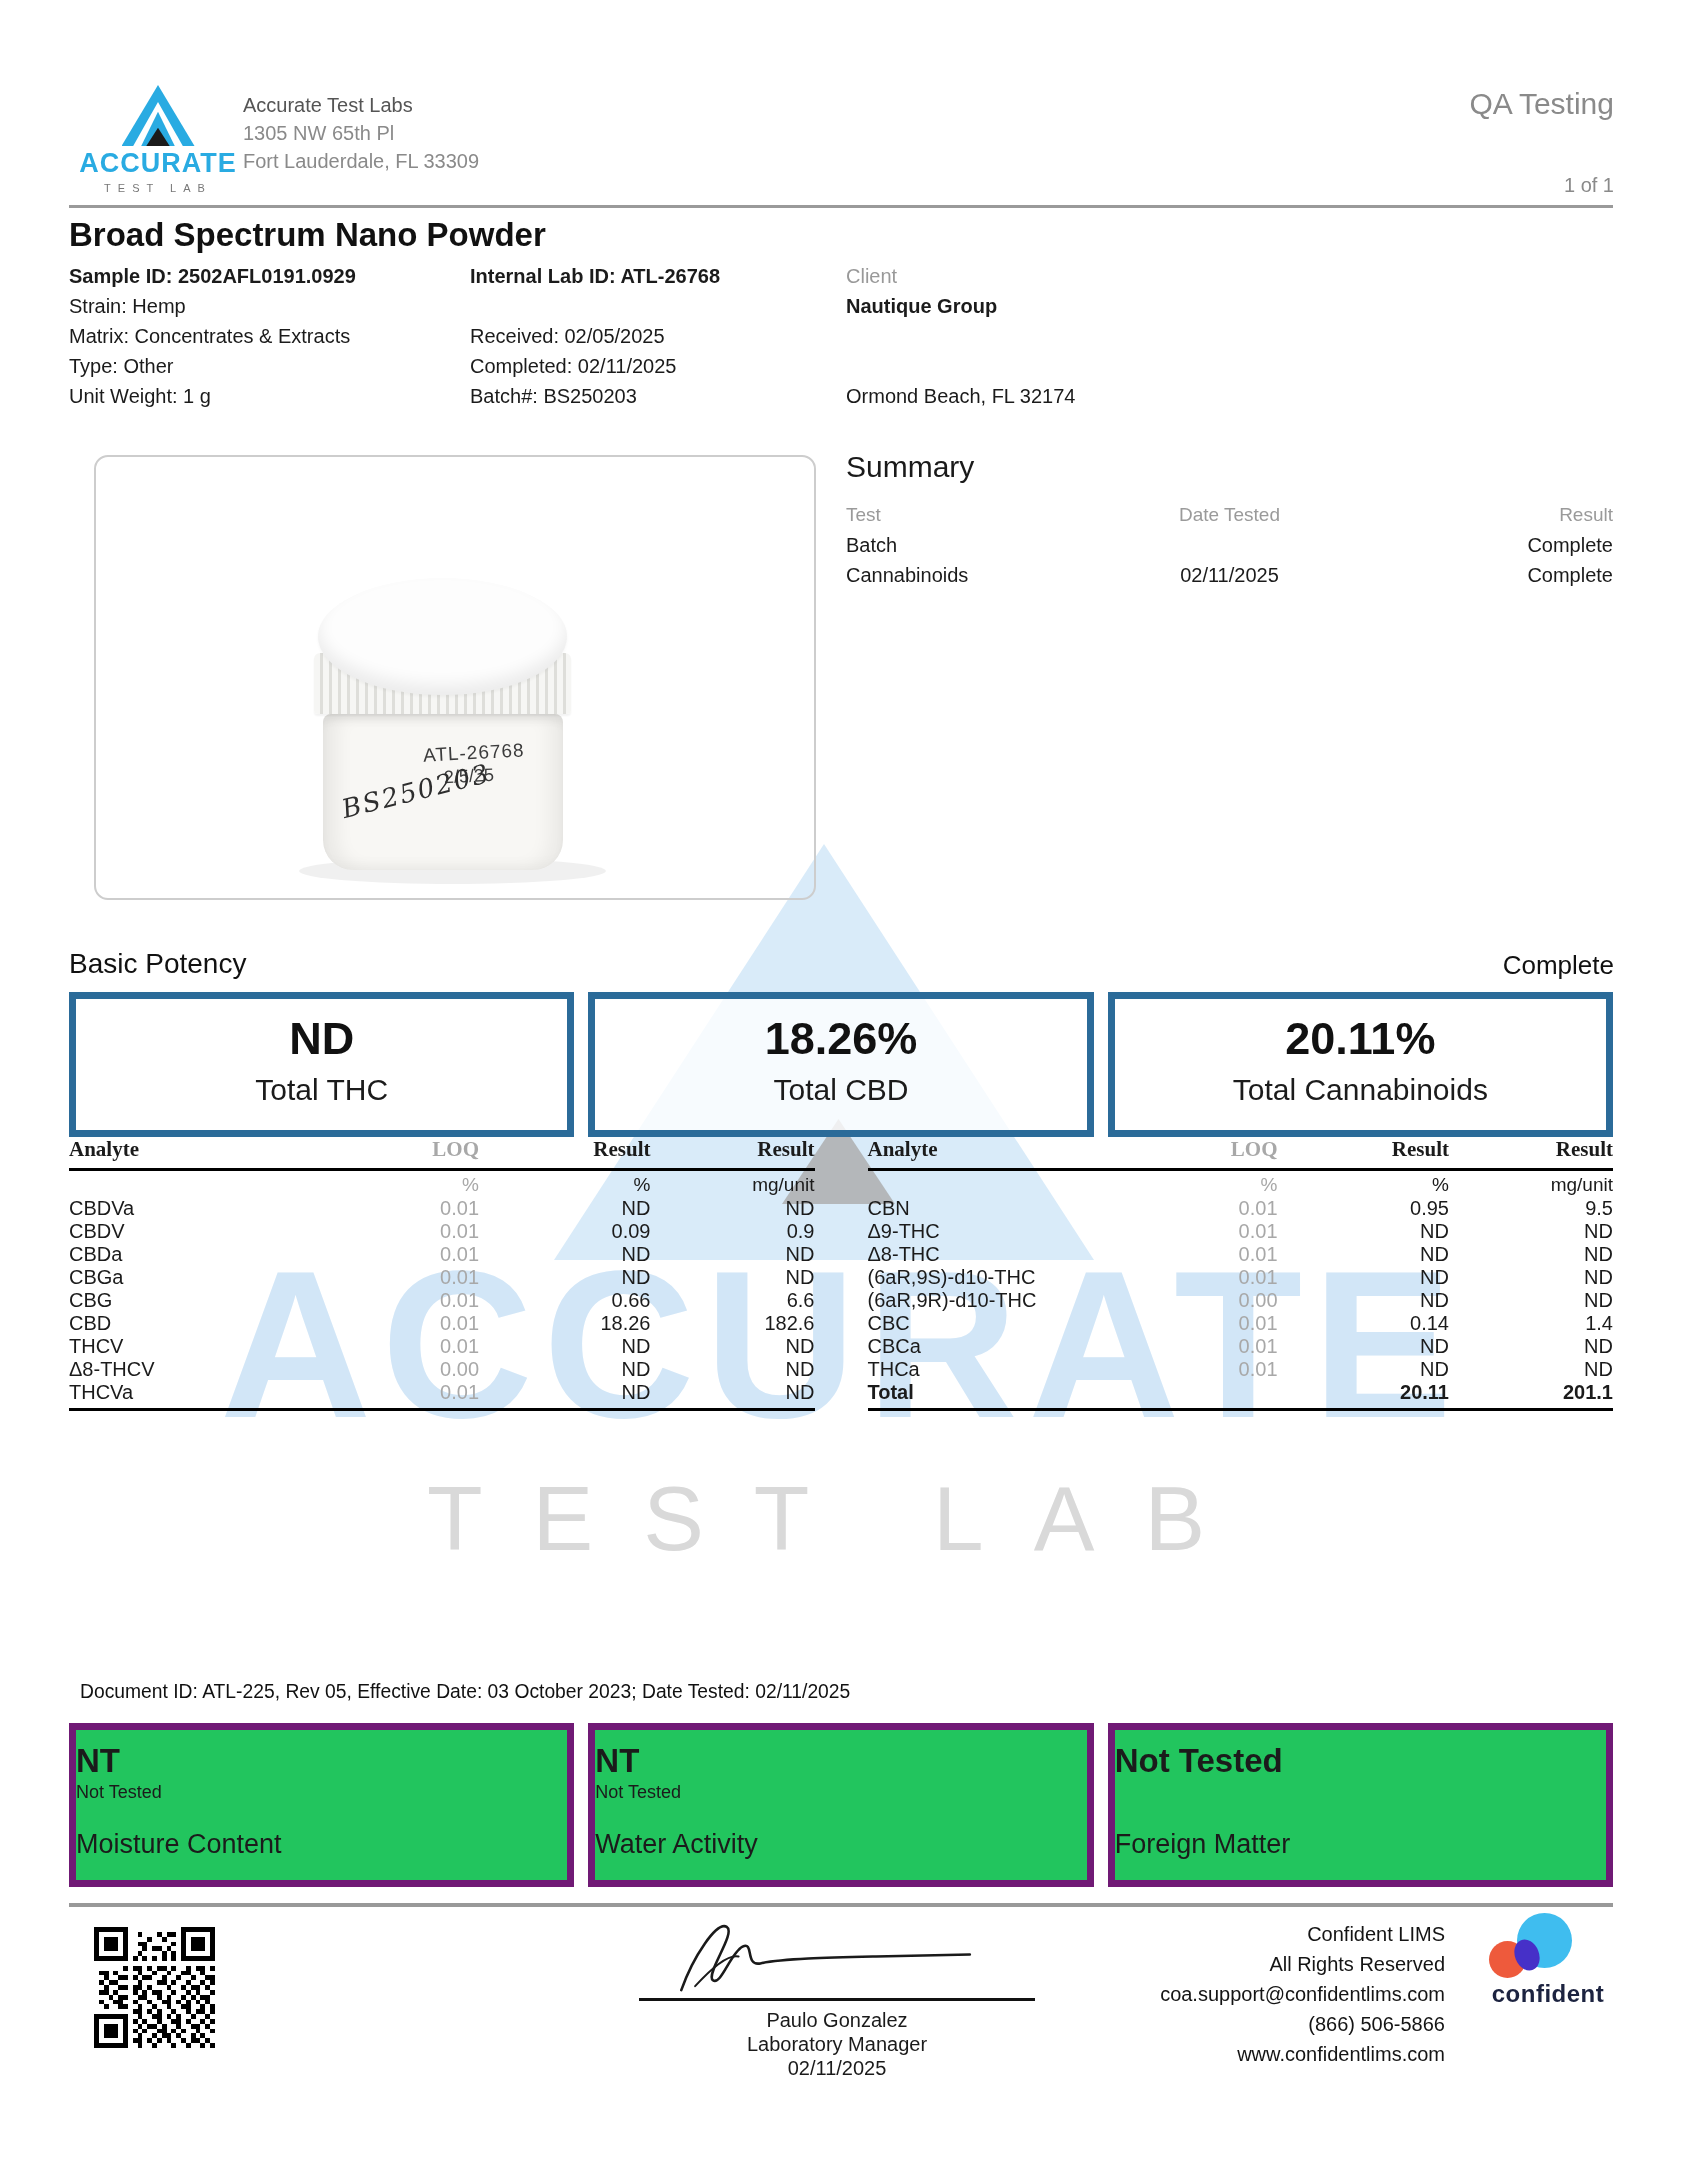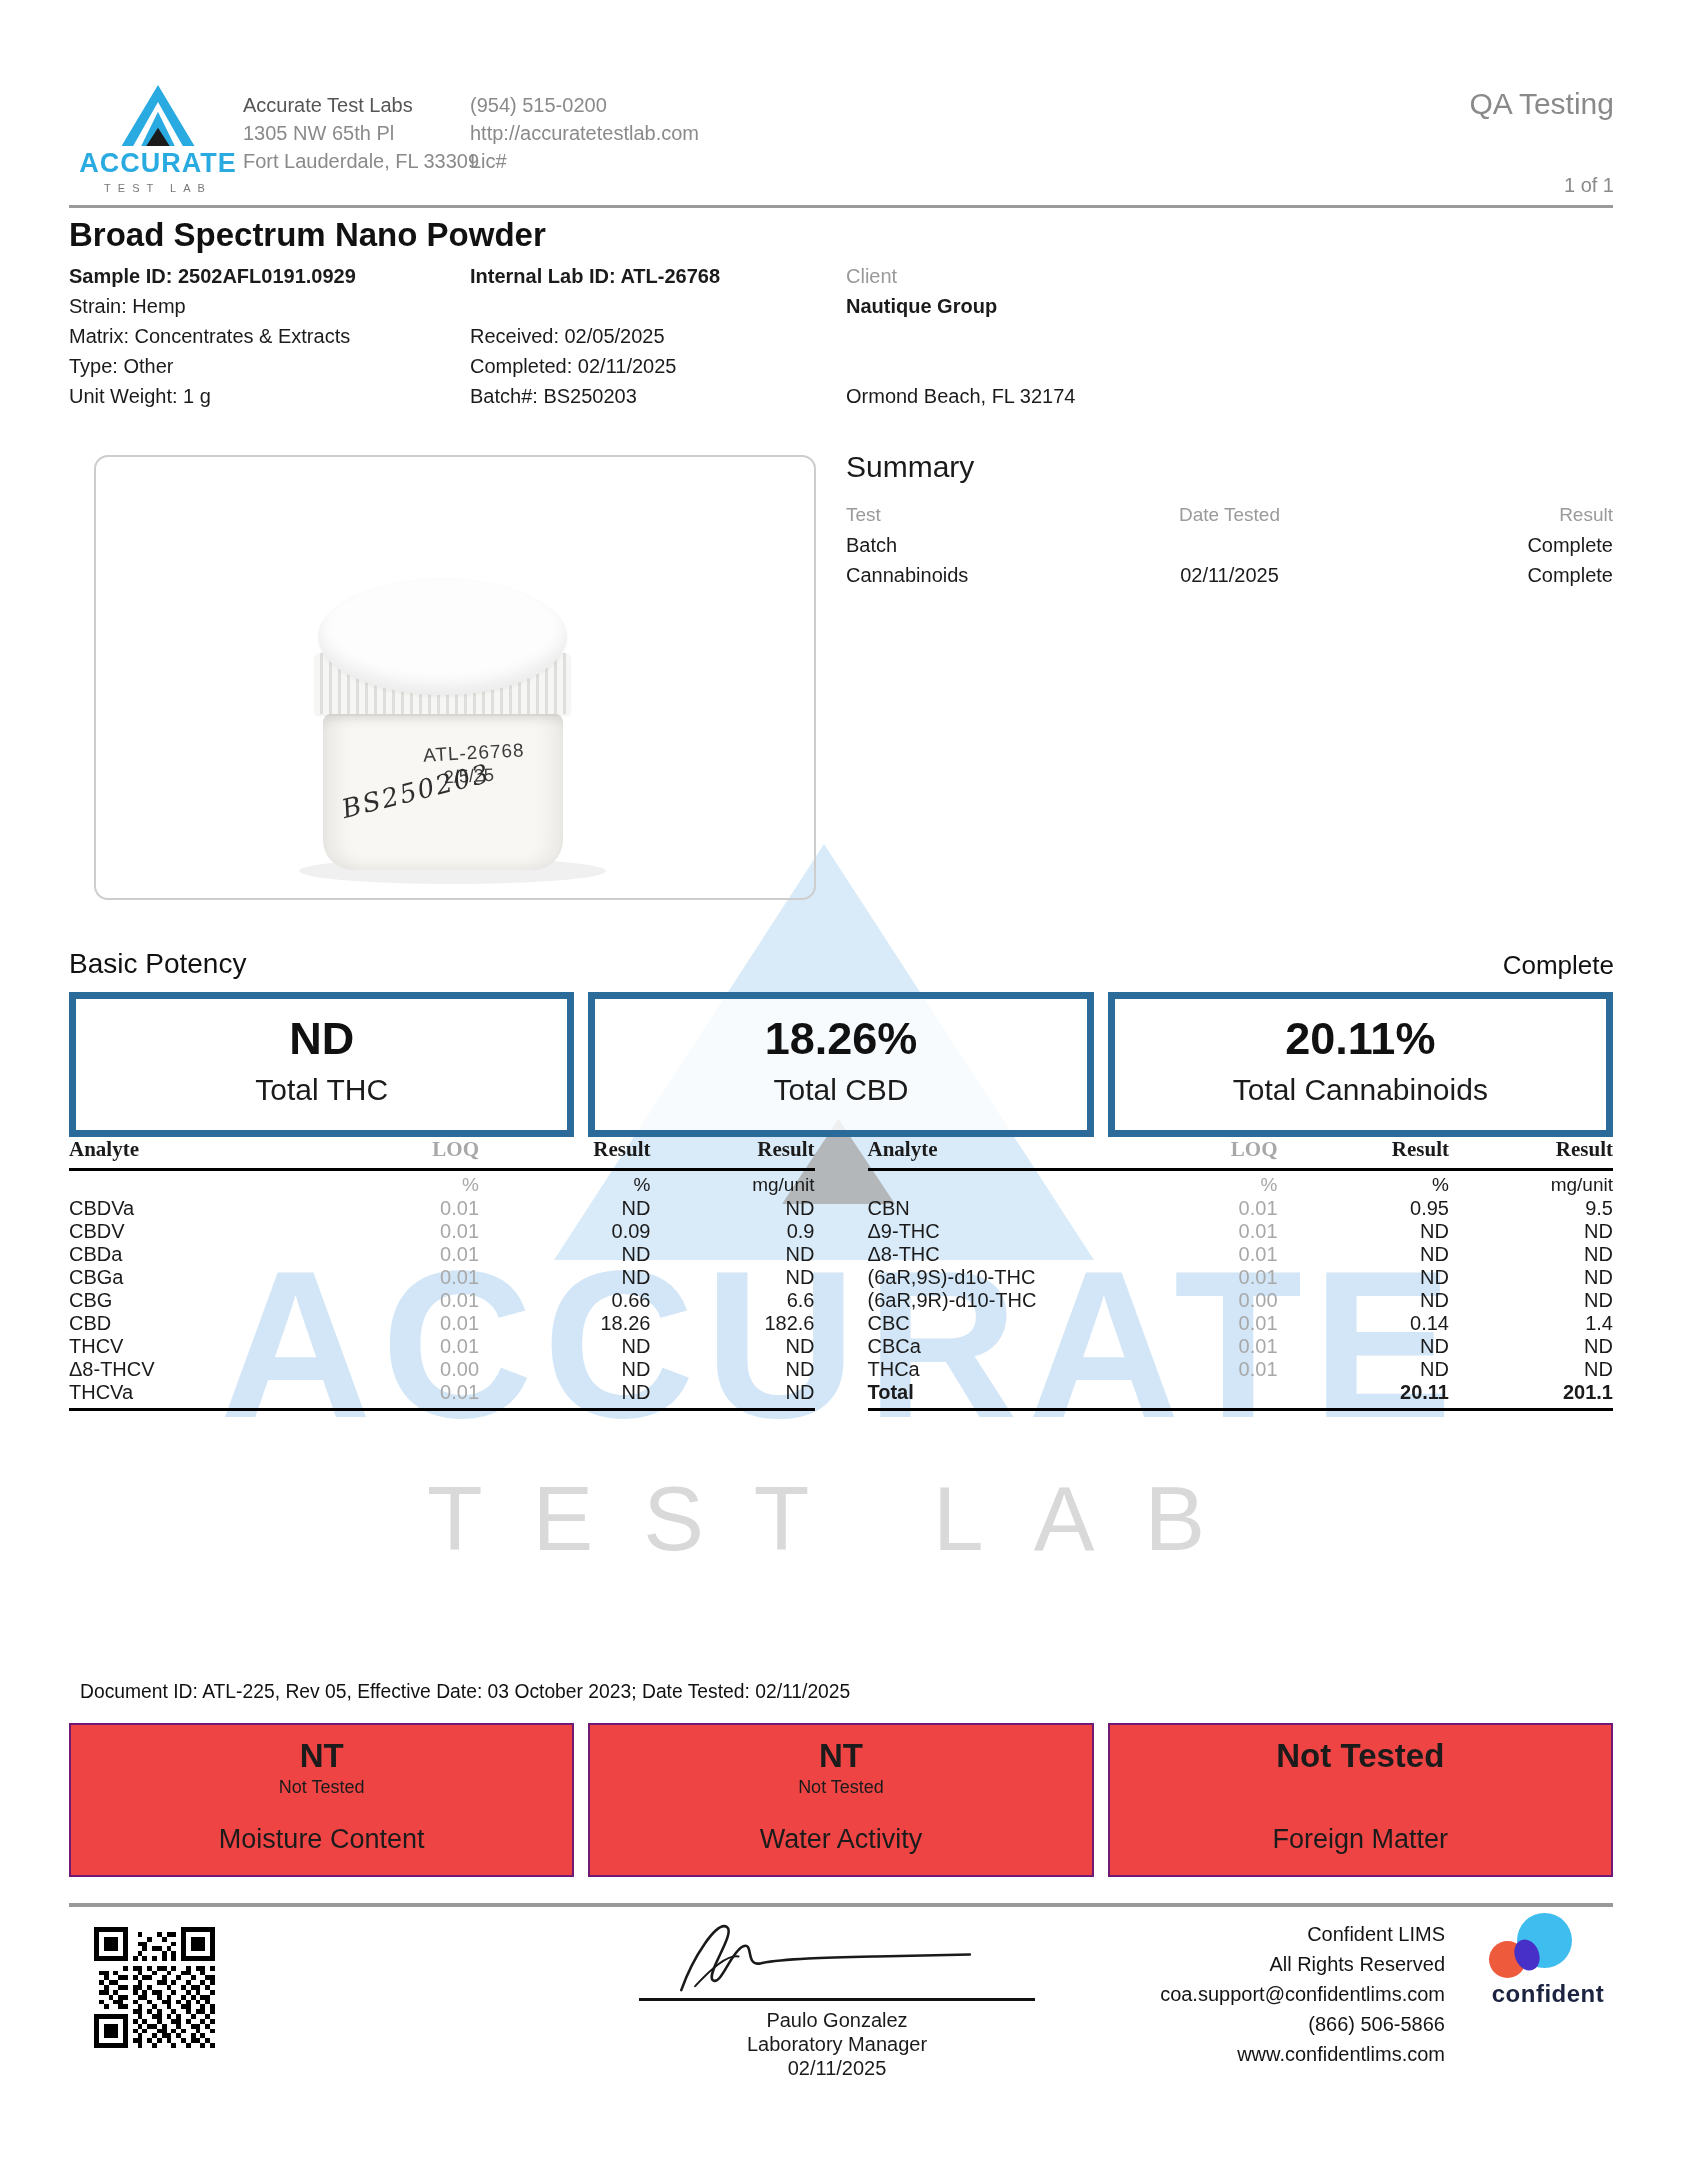--- a/index.html
+++ b/index.html
@@ -86,21 +86,21 @@
   .t-rows{border-bottom:3px solid #000;padding-bottom:4px;}
   .ra{text-align:right;}
   .loq-col{color:#a8a8a8;}
   .t-row.bold{font-weight:bold;}
 
   
   .doc-line{left:69px;top:1681px;font-size:19.3px;color:#111;margin-left:11px;}
 
   
   .nt-row{left:69px;top:1723px;width:1544px;display:flex;gap:14px;}
-  .nt-box{flex:1;height:150px;border:2px solid #701a75;background:#ef4444;position:relative;text-align:center;}
+  .nt-box{flex:1;height:150px;border:7px solid #701a75;background:#22c55e;position:relative;text-align:left;}
   .nt-value{font-size:33px;font-weight:bold;margin-top:12px;}
   .nt-note{font-size:18px;margin-top:2px;min-height:20px;}
   .nt-label{position:absolute;bottom:20px;left:0;width:100%;font-size:27px;}
 
   .footer-rule{left:69px;top:1903px;width:1544px;height:4px;background:#999;}
 
   
   .qr{left:94px;top:1927px;width:121px;height:121px;}
   .sig-svg{left:673px;top:1915px;}
   .sig-line{left:639px;top:1998px;width:396px;height:3px;background:#111;}
@@ -135,25 +135,20 @@
     <div class="logo-word">ACCURATE</div>
     <div class="logo-sub">TEST LAB</div>
   </div>
 
   <div class="abs hdr-block" style="left:243px;top:91px;">
     <div class="hdr-name">Accurate Test Labs</div>
     <div>1305 NW 65th Pl</div>
     <div>Fort Lauderdale, FL 33309</div>
   </div>
 
-  <div class="abs hdr-block" style="left:470px;top:91px;">
-    <div>(954) 515-0200</div>
-    <div>http://accuratetestlab.com</div>
-    <div>Lic#</div>
-  </div>
 
   <div class="abs qa-label">QA Testing</div>
   <div class="abs page-num">1 of 1</div>
   <div class="abs header-rule"></div>
 
   <div class="abs doc-title">Broad Spectrum Nano Powder</div>
 
   <div class="abs info" style="left:69px;top:261px;width:386px;">
     <div class="b">Sample ID: 2502AFL0191.0929</div>
     <div>Strain: Hemp</div>

